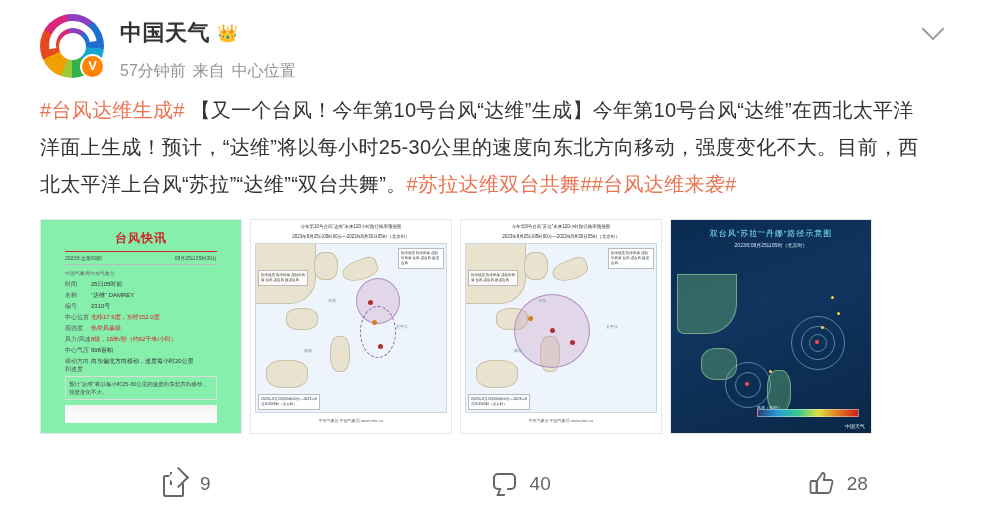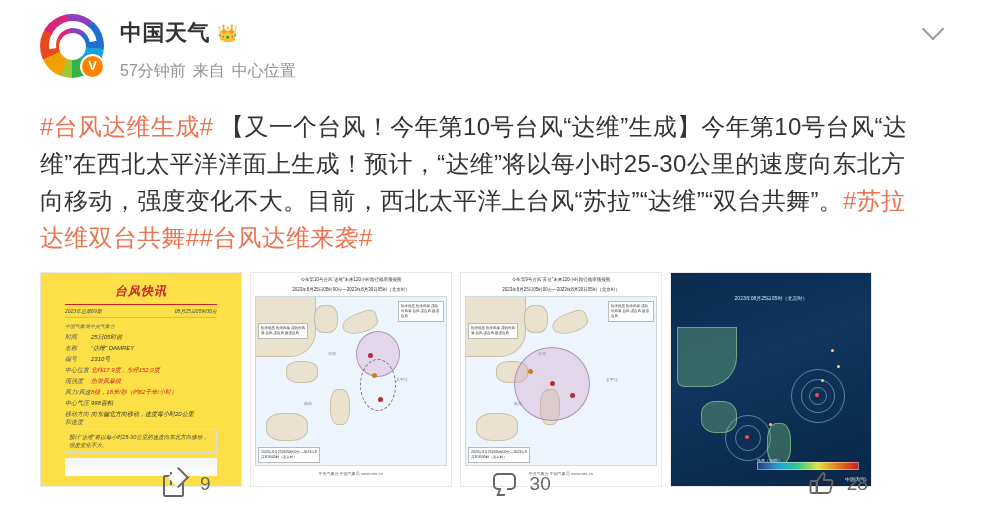--- a/index.html
+++ b/index.html
@@ -133,22 +133,21 @@
     left: 3px;
     top: 5px;
     width: 14px;
     height: 14px;
     border-right: 2.5px solid #9a9a9a;
     border-bottom: 2.5px solid #9a9a9a;
     transform: rotate(45deg);
   }
   
   .post-text {
-    margin-top: 16px;
-    font-size: 24px;
+    font-size: 20px;
     line-height: 37px;
     color: #333333;
     letter-spacing: 0.3px;
     max-width: 880px;
   }
   .tag {
     color: #eb7350;
     cursor: pointer;
   }
   
@@ -163,24 +162,23 @@
     position: relative;
     overflow: hidden;
     border: 1px solid #e8e8e8;
     box-sizing: border-box;
     background: #ffffff;
     flex: 0 0 auto;
     cursor: pointer;
   }
   
   .bulletin {
-    background: #fde047;
+    background: #86efac;
     padding: 6px 24px;
     box-sizing: border-box;
-    font-style: italic;
   }
   .bl-title {
     color: #cf2127;
     font-weight: bold;
     font-size: 12px;
     text-align: center;
     letter-spacing: 1px;
     margin-top: 4px;
   }
   .bl-sub {
@@ -563,20 +561,21 @@
         <div class="cyc-dot" style="left:62px;top:72px;background:#cf7f20;"></div>
         <div class="cyc-dot" style="left:104px;top:96px;background:#b03030;"></div>
         <div class="legend-box" style="left:2px;top:26px;width:44px;">热带低压 热带风暴 强热带风暴 台风 强台风 超强台风</div>
         <div class="legend-box" style="right:2px;top:4px;width:40px;">热带低压 热带风暴 强热带风暴 台风 强台风 超强台风</div>
         <div class="legend-box" style="left:2px;bottom:2px;width:56px;">2023年8月25日05时00分—2023年8月30日05时（北京时）</div>
       </div>
       <div class="map-foot">中央气象台 中国气象局 www.nmc.cn</div>
     </div>
 
     <div class="img-card windfield">
+      <div class="wf-title">双台风“苏拉”“丹娜”路径示意图</div>
       <div class="wf-sub">2023年08月25日05时（北京时）</div>
       <div class="wf-land" style="left:6px;top:54px;width:58px;height:58px;border-radius:0 0 50% 12%;"></div>
       <div class="wf-land" style="left:30px;top:128px;width:34px;height:30px;border-radius:40%;"></div>
       <div class="wf-land" style="left:96px;top:150px;width:22px;height:40px;border-radius:40%;"></div>
       <div class="wf-swirl" style="left:120px;top:96px;width:52px;height:52px;"></div>
       <div class="wf-swirl" style="left:130px;top:106px;width:32px;height:32px;"></div>
       <div class="wf-swirl" style="left:138px;top:114px;width:16px;height:16px;"></div>
       <div class="wf-swirl" style="left:54px;top:142px;width:44px;height:44px;"></div>
       <div class="wf-swirl" style="left:64px;top:152px;width:24px;height:24px;"></div>
       <div class="wf-eye" style="left:144px;top:120px;"></div>
@@ -594,21 +593,21 @@
 
   <div class="actions">
     <div class="action share">
       <span class="ico ico-share">
           <i></i>
         </span>
       <span class="count">9</span>
     </div>
     <div class="action comment">
       <span class="ico ico-comment"></span>
-      <span class="count">30</span>
+      <span class="count">40</span>
     </div>
     <div class="action like">
       <span class="ico ico-like">
         <svg width="26" height="26" viewBox="0 0 26 26">
           <path d="M8 23 L8 11 L13.5 3 C15.5 3 16 4.5 15.5 6.5 L14.6 10 L21.5 10 C23 10 23.8 11.2 23.4 12.6 L21.4 20.6 C21.1 22.1 20.2 23 18.6 23 Z" fill="none" stroke="#666" stroke-width="1.8" stroke-linejoin="round"></path>
           <rect x="1.5" y="11" width="6" height="12" rx="1.2" fill="none" stroke="#666" stroke-width="1.8"></rect>
         </svg>
       </span>
       <span class="count">28</span>
     </div>

